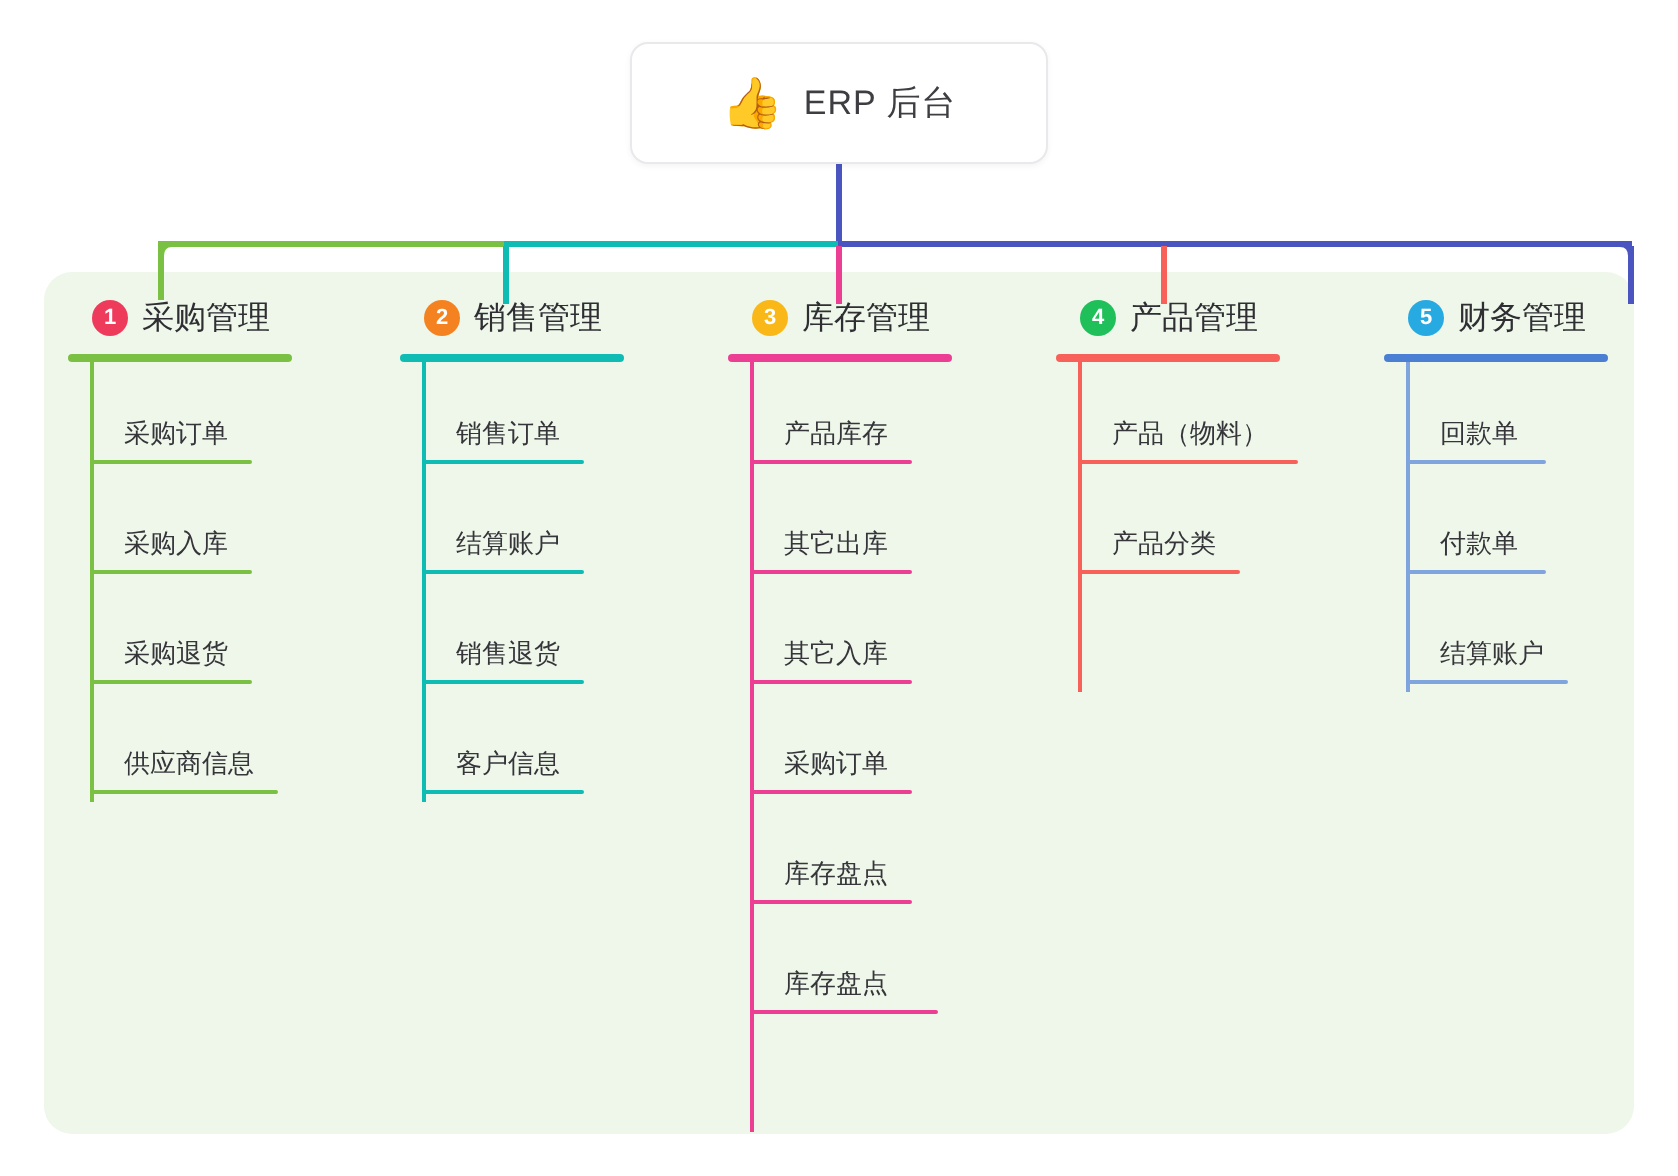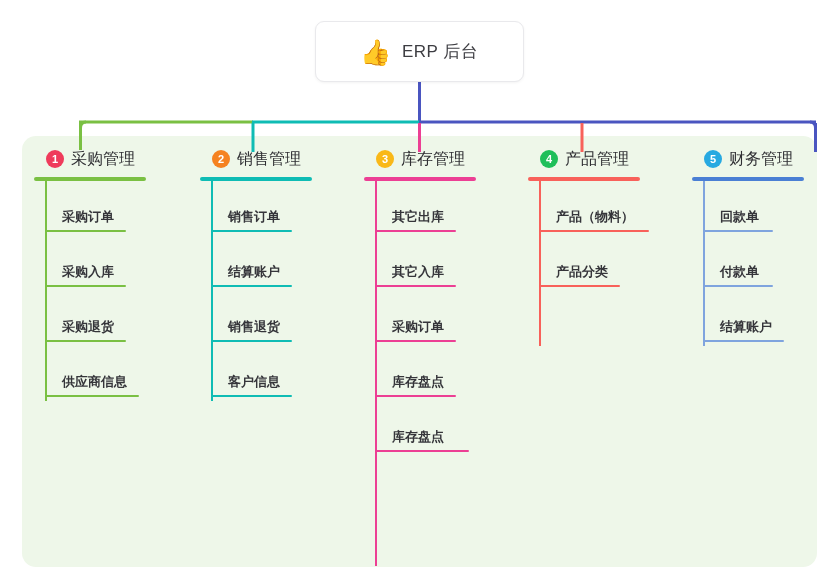--- a/index.html
+++ b/index.html
@@ -110,21 +110,20 @@
   .spine {
     position: absolute;
     left: 11px;
     top: 0;
     width: 2px;
   }
   .leaf {
     position: relative;
     height: 55px;
     box-sizing: border-box;
-    font-weight: bold;
   }
   .leaf-text {
     position: absolute;
     left: 28px;
     bottom: 10px;
     font-size: 13px;
     color: #35353a;
     white-space: nowrap;
   }
   .leaf-rule {
@@ -224,20 +223,24 @@
       </div>
       <div class="column" style="left: 364px; width: 160px;">
         <div class="col-header">
           <span class="badge" style="background: rgb(249, 184, 24);">3</span>
           <span class="col-title">库存管理</span>
         </div>
         <div class="col-rule" style="background: rgb(236, 63, 148); width: 112px;"></div>
         <div class="col-body">
           <div class="spine" style="background: rgb(236, 63, 148); height: 385px;"></div>
           <div class="leaf">
+            <span class="leaf-text">产品库存</span>
+            <div class="leaf-rule" style="background: rgb(236, 63, 148); width: 81px;"></div>
+          </div>
+          <div class="leaf">
             <span class="leaf-text">其它出库</span>
             <div class="leaf-rule" style="background: rgb(236, 63, 148); width: 81px;"></div>
           </div>
           <div class="leaf">
             <span class="leaf-text">其它入库</span>
             <div class="leaf-rule" style="background: rgb(236, 63, 148); width: 81px;"></div>
           </div>
           <div class="leaf">
             <span class="leaf-text">采购订单</span>
             <div class="leaf-rule" style="background: rgb(236, 63, 148); width: 81px;"></div>

